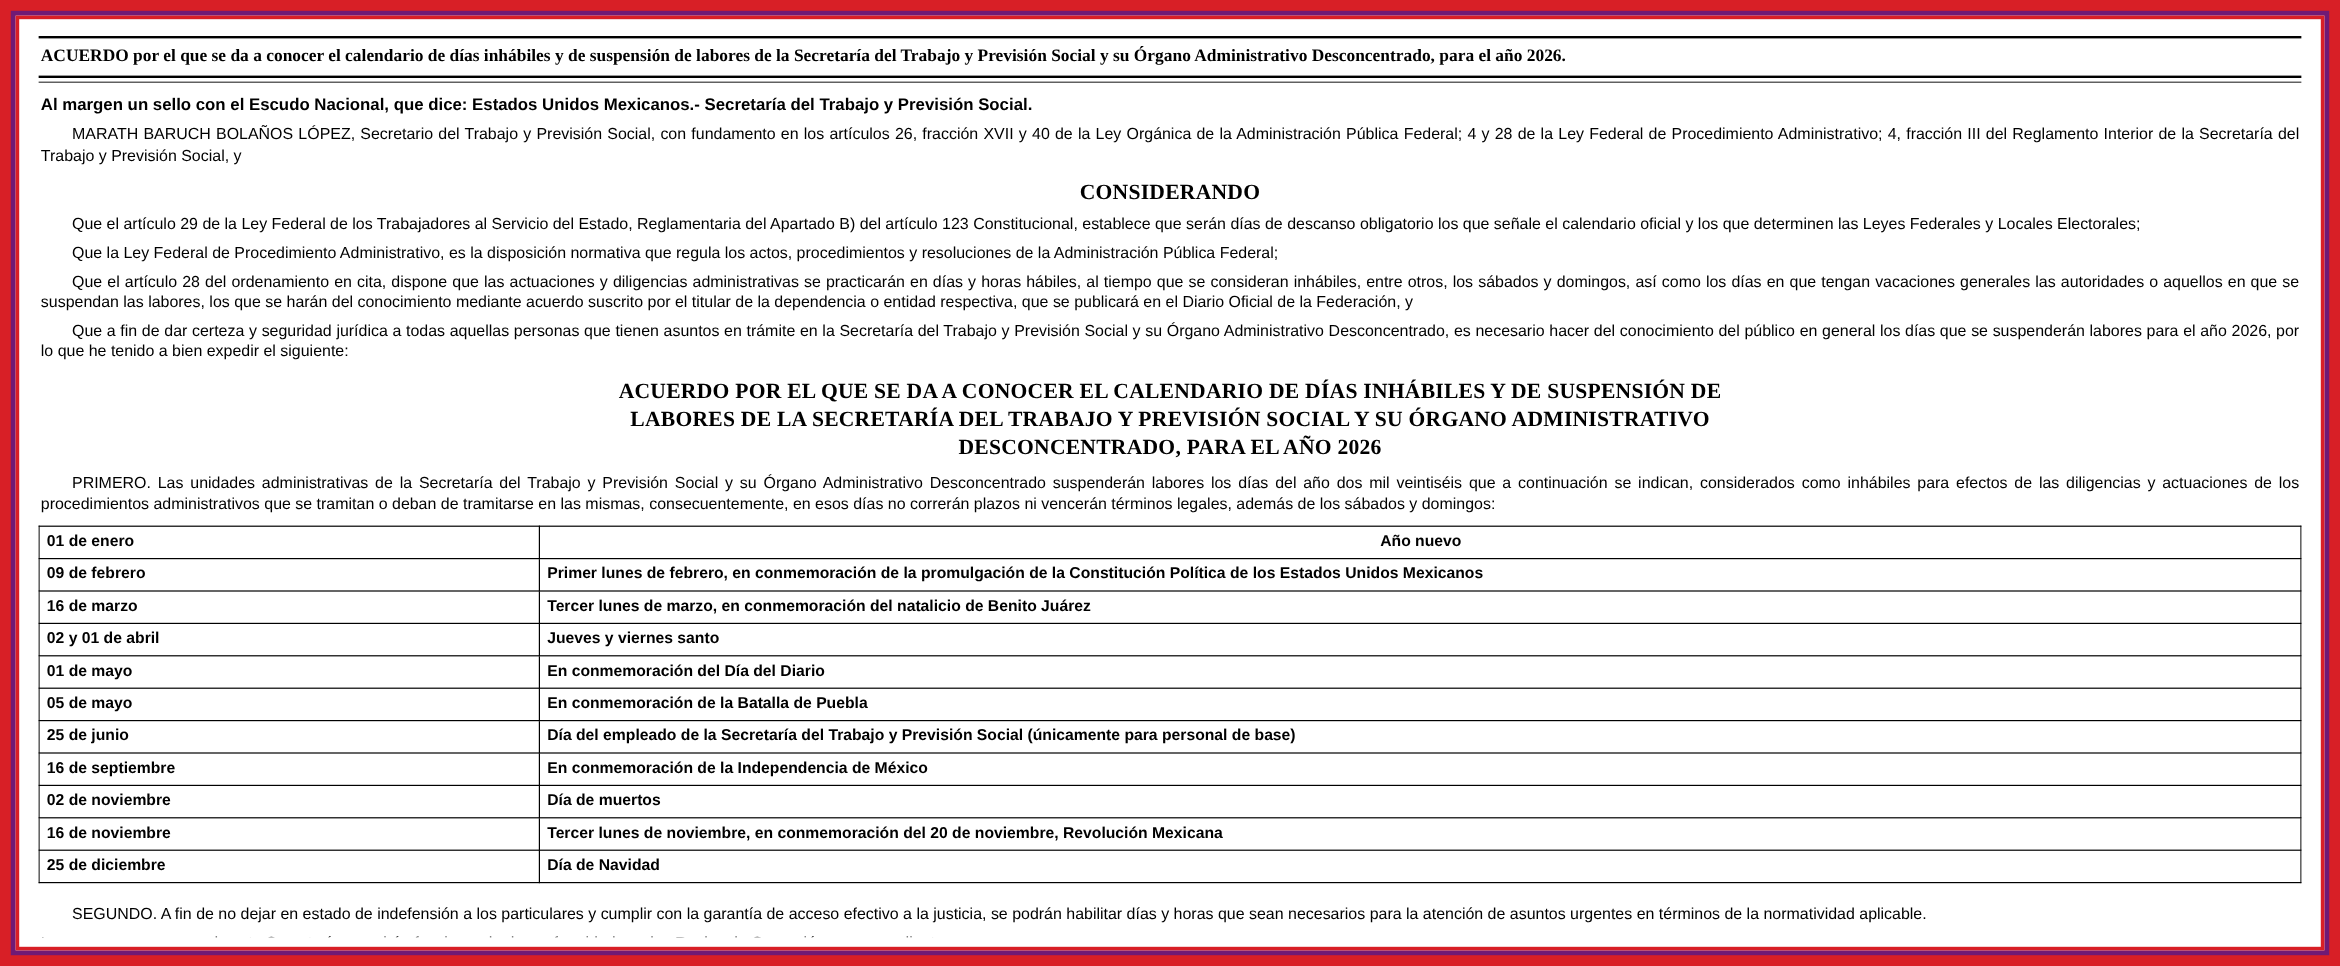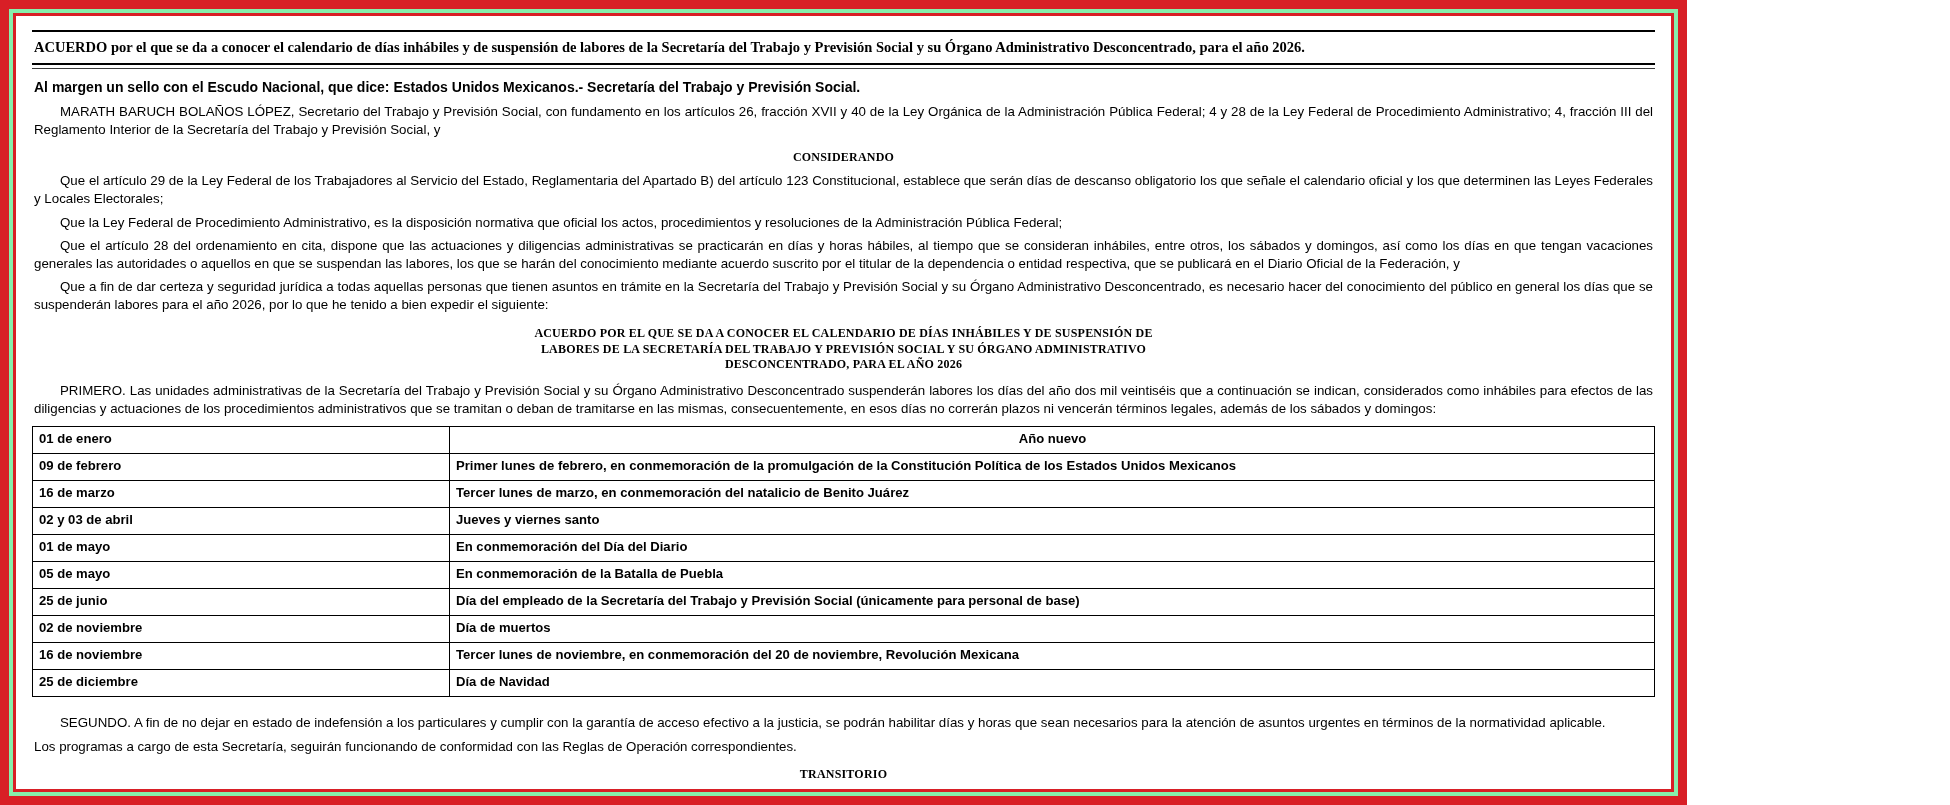--- a/index.html
+++ b/index.html
@@ -5,24 +5,24 @@
   html,body{margin:0;padding:0;}
   body{
     width:1950px;height:805px;
     background:#ffffff;
     font-family:"Liberation Sans", sans-serif;
     overflow:hidden;
   }
   
   .page-frame{
     position:absolute;
-    left:0;top:0;width:1687px;height:805px;
+    left:0;top:0;width:1950px;height:805px;
     box-sizing:border-box;
     border:9px solid #d81f26;
-    background:#86efac;
+    background:#701a75;
   }
   .page-frame-inner{
     position:absolute;
     left:4px;top:4px;right:4px;bottom:4px;
     box-sizing:border-box;
     border:3px solid #d81f26;
     background:#ffffff;
   }
   .sheet{
     position:absolute;
@@ -61,21 +61,21 @@
     line-height:1.32;
     color:#000;
     text-align:justify;
     margin:0;
     padding:3px 2px 3px 2px;
   }
   .para.indent{ text-indent:26px; }
   .center-head{
     font-family:"Liberation Serif", serif;
     font-weight:bold;
-    font-size:12px;
+    font-size:18px;
     letter-spacing:0.2px;
     text-align:center;
     color:#000;
     padding:9px 0 4px 0;
   }
   .center-head.block{
     line-height:1.3;
     padding:10px 0 6px 0;
   }
   .lead{ font-weight:normal; }
@@ -112,21 +112,21 @@
       <div class="rule"></div>
       <div class="rule thin" style="margin-top:3px;"></div>
 
       <div class="margin-note">Al margen un sello con el Escudo Nacional, que dice: Estados Unidos Mexicanos.- Secretaría del Trabajo y Previsión Social.</div>
 
       <p class="para indent">MARATH BARUCH BOLAÑOS LÓPEZ, Secretario del Trabajo y Previsión Social, con fundamento en los artículos 26, fracción XVII y 40 de la Ley Orgánica de la Administración Pública Federal; 4 y 28 de la Ley Federal de Procedimiento Administrativo; 4, fracción III del Reglamento Interior de la Secretaría del Trabajo y Previsión Social, y</p>
 
       <div class="center-head">CONSIDERANDO</div>
 
       <p class="para indent">Que el artículo 29 de la Ley Federal de los Trabajadores al Servicio del Estado, Reglamentaria del Apartado B) del artículo 123 Constitucional, establece que serán días de descanso obligatorio los que señale el calendario oficial y los que determinen las Leyes Federales y Locales Electorales;</p>
-      <p class="para indent">Que la Ley Federal de Procedimiento Administrativo, es la disposición normativa que oficial los actos, procedimientos y resoluciones de la Administración Pública Federal;</p>
+      <p class="para indent">Que la Ley Federal de Procedimiento Administrativo, es la disposición normativa que regula los actos, procedimientos y resoluciones de la Administración Pública Federal;</p>
       <p class="para indent">Que el artículo 28 del ordenamiento en cita, dispone que las actuaciones y diligencias administrativas se practicarán en días y horas hábiles, al tiempo que se consideran inhábiles, entre otros, los sábados y domingos, así como los días en que tengan vacaciones generales las autoridades o aquellos en que se suspendan las labores, los que se harán del conocimiento mediante acuerdo suscrito por el titular de la dependencia o entidad respectiva, que se publicará en el Diario Oficial de la Federación, y</p>
       <p class="para indent">Que a fin de dar certeza y seguridad jurídica a todas aquellas personas que tienen asuntos en trámite en la Secretaría del Trabajo y Previsión Social y su Órgano Administrativo Desconcentrado, es necesario hacer del conocimiento del público en general los días que se suspenderán labores para el año 2026, por lo que he tenido a bien expedir el siguiente:</p>
 
       <div class="center-head block">
         <div>ACUERDO POR EL QUE SE DA A CONOCER EL CALENDARIO DE DÍAS INHÁBILES Y DE SUSPENSIÓN DE</div>
         <div>LABORES DE LA SECRETARÍA DEL TRABAJO Y PREVISIÓN SOCIAL Y SU ÓRGANO ADMINISTRATIVO</div>
         <div>DESCONCENTRADO, PARA EL AÑO 2026</div>
       </div>
 
       <p class="para indent"><span class="lead">PRIMERO.</span><span> Las unidades administrativas de la Secretaría del Trabajo y Previsión Social y su Órgano Administrativo Desconcentrado suspenderán labores los días del año dos mil veintiséis que a continuación se indican, considerados como inhábiles para efectos de las diligencias y actuaciones de los procedimientos administrativos que se tramitan o deban de tramitarse en las mismas, consecuentemente, en esos días no correrán plazos ni vencerán términos legales, además de los sábados y domingos:</span></p>
@@ -139,34 +139,38 @@
             </tr>
             <tr>
               <td class="col-date">09 de febrero</td>
               <td class="col-desc">Primer lunes de febrero, en conmemoración de la promulgación de la Constitución Política de los Estados Unidos Mexicanos</td>
             </tr>
             <tr>
               <td class="col-date">16 de marzo</td>
               <td class="col-desc">Tercer lunes de marzo, en conmemoración del natalicio de Benito Juárez</td>
             </tr>
             <tr>
-              <td class="col-date">02 y 03 de abril</td>
+              <td class="col-date">02 y 01 de abril</td>
               <td class="col-desc">Jueves y viernes santo</td>
             </tr>
             <tr>
               <td class="col-date">01 de mayo</td>
               <td class="col-desc">En conmemoración del Día del Diario</td>
             </tr>
             <tr>
               <td class="col-date">05 de mayo</td>
               <td class="col-desc">En conmemoración de la Batalla de Puebla</td>
             </tr>
             <tr>
               <td class="col-date">25 de junio</td>
               <td class="col-desc">Día del empleado de la Secretaría del Trabajo y Previsión Social (únicamente para personal de base)</td>
+            </tr>
+            <tr>
+              <td class="col-date">16 de septiembre</td>
+              <td class="col-desc">En conmemoración de la Independencia de México</td>
             </tr>
             <tr>
               <td class="col-date">02 de noviembre</td>
               <td class="col-desc">Día de muertos</td>
             </tr>
             <tr>
               <td class="col-date">16 de noviembre</td>
               <td class="col-desc">Tercer lunes de noviembre, en conmemoración del 20 de noviembre, Revolución Mexicana</td>
             </tr>
             <tr>

